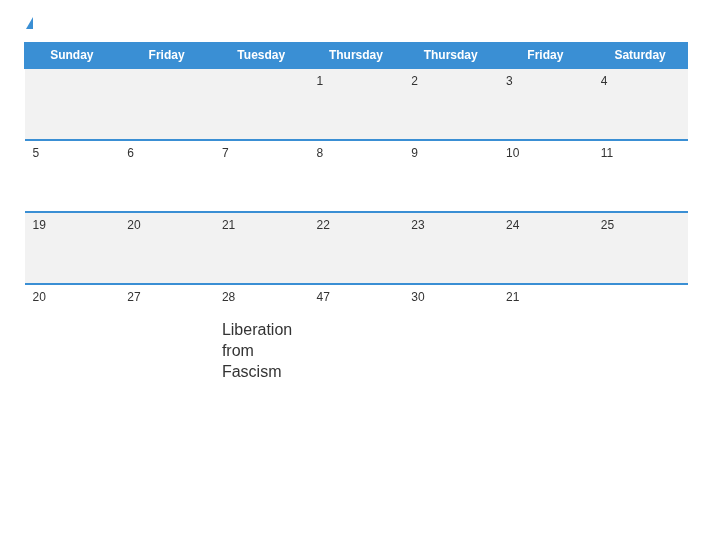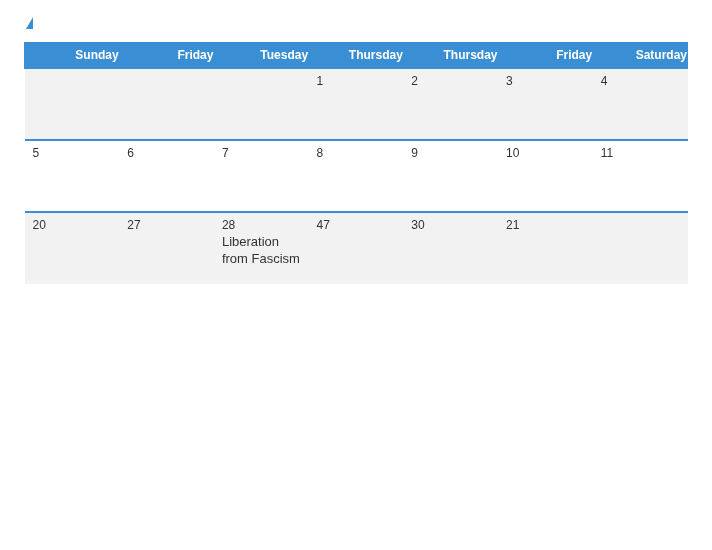--- a/index.html
+++ b/index.html
@@ -67,22 +67,22 @@
     }
     .calendar {
       width: 100%;
       border-collapse: collapse;
     }
     .calendar thead tr th {
       background-color: #3a8fd4;
       color: #fff;
       font-size: 12px;
       font-weight: bold;
-      padding: 5px 0;
-      text-align: right;
+      padding: 5px 19px;
+      text-align: center;
       border: 1px solid #3a8fd4;
     }
     .calendar tbody tr {
       height: 72px;
     }
     .calendar tbody tr:nth-child(odd) {
       background-color: #f2f2f2;
     }
     .calendar tbody tr:nth-child(even) {
       background-color: #fff;
@@ -97,24 +97,24 @@
       border-right: none;
       border-bottom: none;
       width: calc(100% / 7);
     }
     .day-number {
       font-size: 12px;
       color: #333;
       display: block;
     }
     .event-text {
-      font-size: 13px;
+      font-size: 16px;
       color: #333;
       display: block;
-      margin-top: 2px;
+      margin-top: 16px;
       line-height: 1.3;
     }
     .logo-row {
       display: flex;
       flex-direction: row;
       align-items: center;
     }
     .logo-text-col {
       display: flex;
       flex-direction: column;
@@ -191,20 +191,43 @@
           </td>
           <td>
             <span class="day-number">10</span>
           </td>
           <td>
             <span class="day-number">11</span>
           </td>
         </tr>
         <tr>
           <td>
+            <span class="day-number">19</span>
+          </td>
+          <td>
+            <span class="day-number">20</span>
+          </td>
+          <td>
+            <span class="day-number">21</span>
+          </td>
+          <td>
+            <span class="day-number">22</span>
+          </td>
+          <td>
+            <span class="day-number">23</span>
+          </td>
+          <td>
+            <span class="day-number">24</span>
+          </td>
+          <td>
+            <span class="day-number">25</span>
+          </td>
+        </tr>
+        <tr>
+          <td>
             <span class="day-number">20</span>
           </td>
           <td>
             <span class="day-number">27</span>
           </td>
           <td>
             <span class="day-number">28</span>
             <span class="event-text">Liberation from Fascism</span>
           </td>
           <td>

